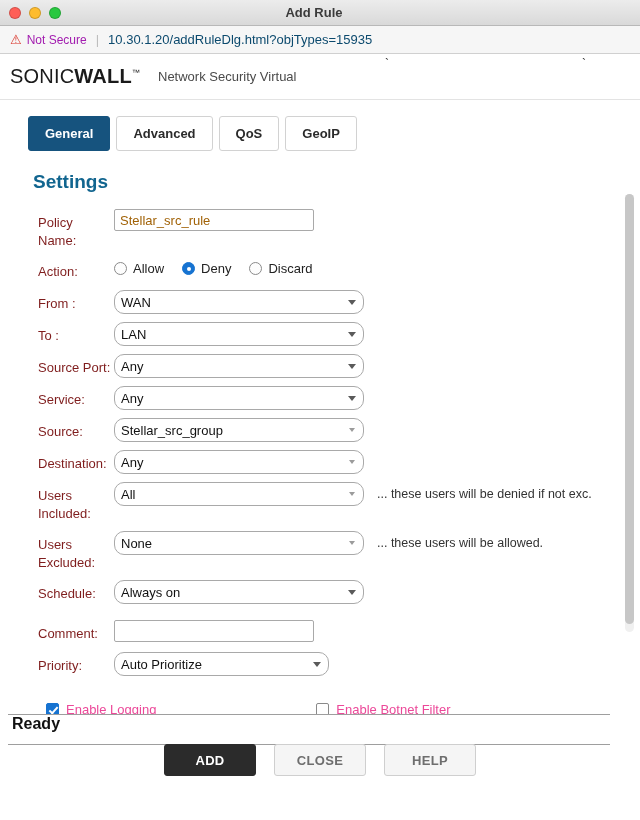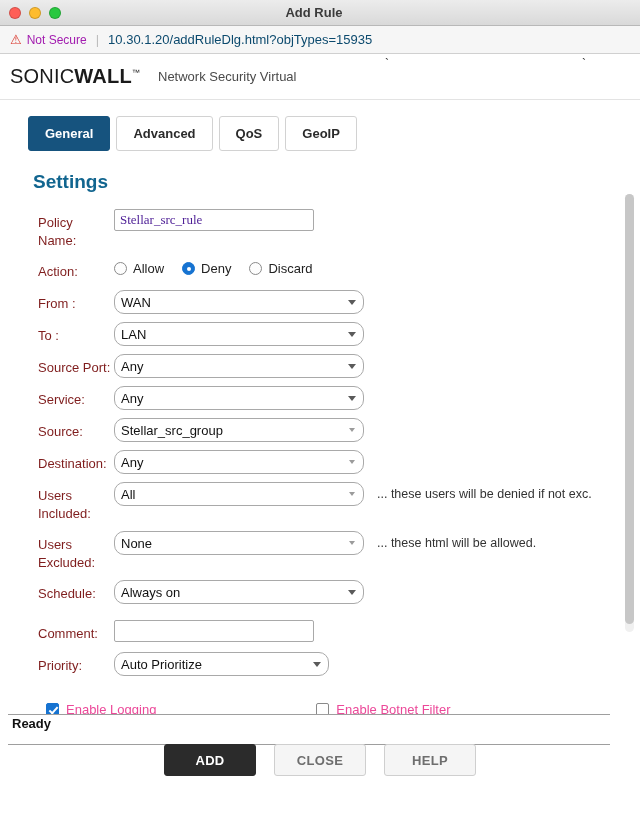--- a/index.html
+++ b/index.html
@@ -115,22 +115,22 @@
     line-height: 18px;
   }
   .ctl { position: relative; }
 
   input.txt {
     width: 200px; height: 22px;
     border: 1px solid #a9a9a9;
     border-radius: 2px;
     padding: 2px 5px;
     font-size: 13px;
-    font-family: Liberation Serif, serif;
-    color: #4c1d95;
+    font-family: Liberation Sans, sans-serif;
+    color: #a16207;
     background: #fff;
   }
 
   .radios { display: flex; align-items: center; gap: 18px; padding-top: 3px; }
   .radio-wrap { display: flex; align-items: center; gap: 6px; cursor: pointer; }
   .radio {
     width: 13px; height: 13px; border-radius: 50%;
     border: 1px solid #8a8a8a; background: #fdfdfd;
     display: inline-block; position: relative;
   }
@@ -221,21 +221,21 @@
 
   
   .statusbar {
     position: absolute;
     left: 8px; right: 30px;
     top: 660px;
     border-top: 1px solid #9e9e9e;
     border-bottom: 1px solid #9e9e9e;
     background: #fff;
     height: 31px;
-    font-size: 13px;
+    font-size: 16px;
     font-weight: bold;
     color: #111;
     padding-left: 4px;
     line-height: 17px;
   }
 
   
   .btnrow {
     position: absolute;
     left: 0; right: 0; top: 690px;
@@ -374,21 +374,21 @@
       </div>
       <div class="hint">... these users will be denied if not exc.</div>
     </div>
 
     <div class="row">
       <div class="lbl">Users Excluded:</div>
       <div class="sel">
         <span>None</span>
         <span class="arrow-small"></span>
       </div>
-      <div class="hint">... these html will be allowed.</div>
+      <div class="hint">... these users will be allowed.</div>
       <span class="tick" style="left:582px; top:3px;">`</span>
     </div>
 
     <div class="row">
       <div class="lbl">Schedule:</div>
       <div class="sel">
         <span>Always on</span>
         <span class="arrow-native"></span>
       </div>
     </div>

